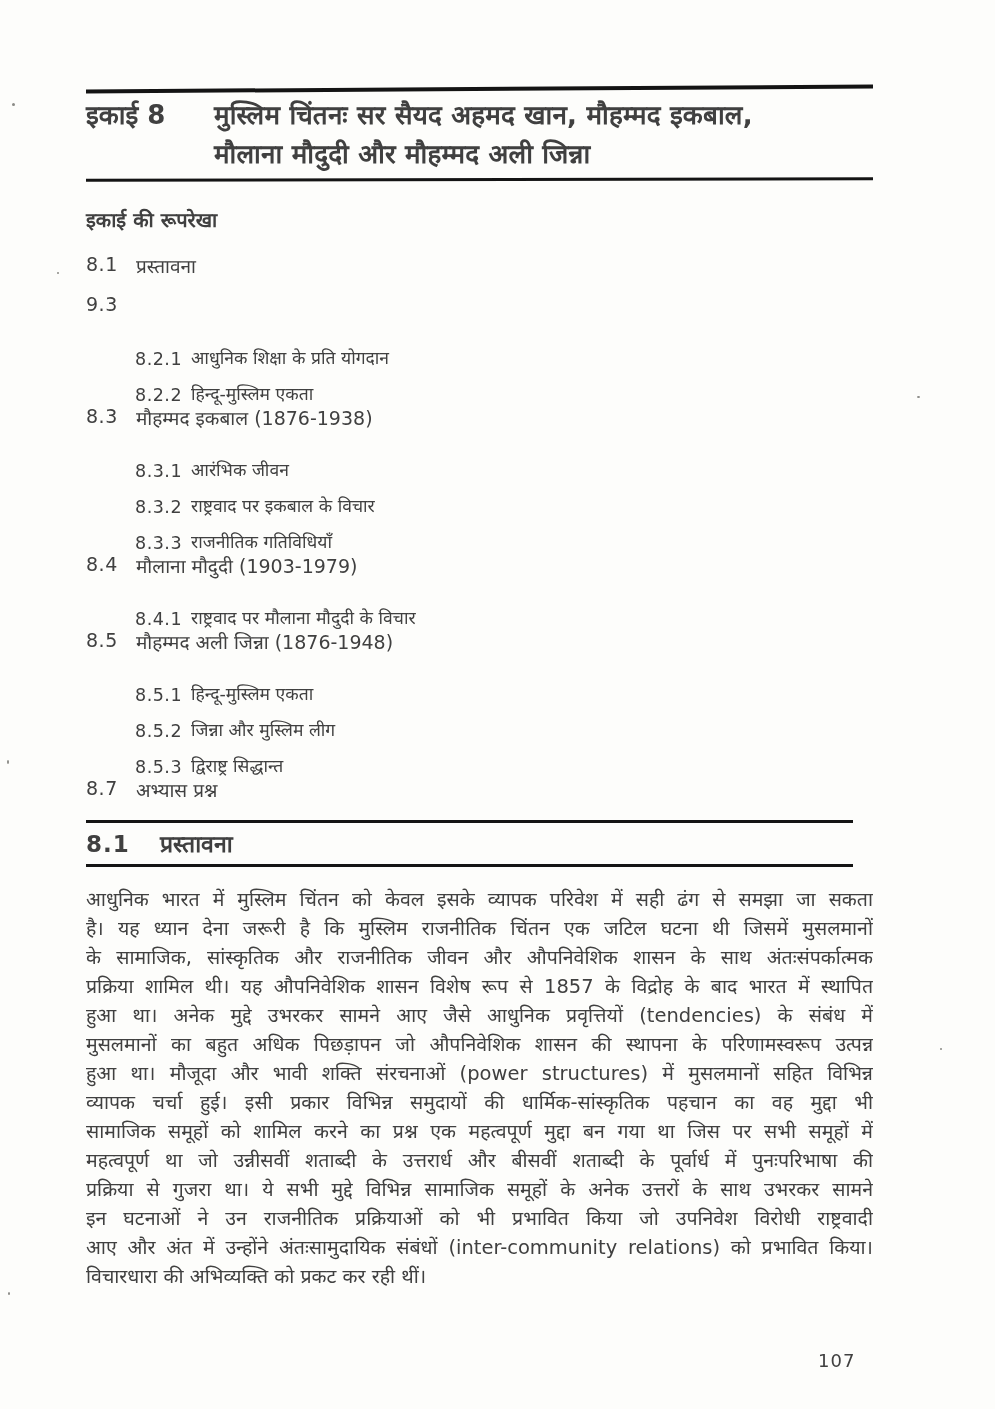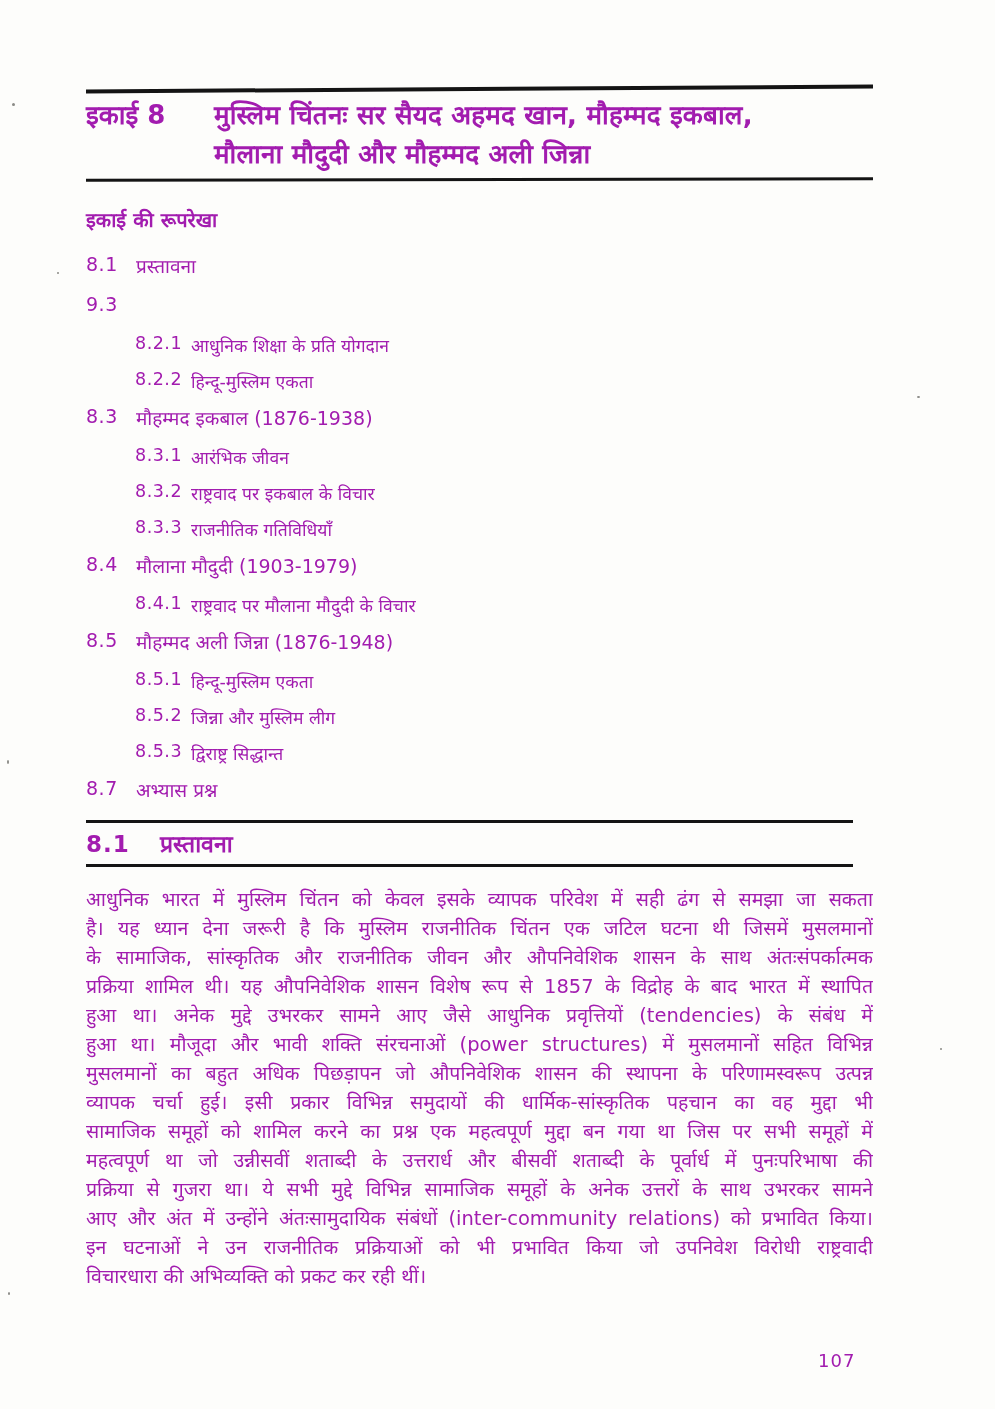--- a/index.html
+++ b/index.html
@@ -3,37 +3,37 @@
 <meta charset="utf-8">
 <style>
   * { margin:0; padding:0; box-sizing:border-box; }
   html,body { background:#e8e8e6; }
   .page {
     position:relative;
     width:995px; height:1409px;
     background:#fdfdfb;
     overflow:hidden;
     font-family:"DejaVu Sans","Liberation Sans",sans-serif;
-    color:#a21caf;
+    color:#404040;
   }
   .content { position:absolute; left:86px; top:0; width:787px; }
 
   
   .rule-unit-top { margin-top:87px; height:4px; background:#141414; transform:rotate(-0.35deg); }
   .unit-title-row { display:flex; margin-top:5px; }
   .unit-label { flex:0 0 128px; font-size:26px; font-weight:bold; line-height:39px; }
   .unit-title { font-size:26px; font-weight:bold; line-height:39px; letter-spacing:0.2px; }
   .rule-unit-bottom { height:3px; background:#141414; margin-top:4px; transform:rotate(-0.12deg); }
 
   
   .outline-heading { margin-top:26px; font-size:20px; font-weight:bold; line-height:26px; }
   .outline { margin-top:20px; }
   .o-row { display:flex; align-items:flex-start; }
   .o-row.lv1 { height:40px; font-size:19px; }
-  .o-row.lv2 { height:36px; font-size:17.5px; }
+  .o-row.lv2 { height:36px; font-size:17.5px;align-items:flex-end; }
   .o-row.lv1 .o-num { flex:0 0 50px; }
   .o-row.lv2 { padding-left:49px; }
   .o-row.lv2 .o-num { flex:0 0 56px; }
   .o-num { letter-spacing:0.5px; }
 
   
   .section-head { margin-top:3px; }
   .rule-sec { height:3px; background:#141414; width:767px; }
   .sec-row { display:flex; padding:6px 0 5px 0; }
   .sec-num { flex:0 0 74px; font-size:23px; font-weight:bold; line-height:30px; letter-spacing:1px; }
@@ -146,28 +146,28 @@
       </div>
       <div class="rule-sec"></div>
     </div>
 
     <div class="intro">
       <div class="p-line">आधुनिक भारत में मुस्लिम चिंतन को केवल इसके व्यापक परिवेश में सही ढंग से समझा जा सकता</div>
       <div class="p-line">है। यह ध्यान देना जरूरी है कि मुस्लिम राजनीतिक चिंतन एक जटिल घटना थी जिसमें मुसलमानों</div>
       <div class="p-line">के सामाजिक, सांस्कृतिक और राजनीतिक जीवन और औपनिवेशिक शासन के साथ अंतःसंपर्कात्मक</div>
       <div class="p-line">प्रक्रिया शामिल थी। यह औपनिवेशिक शासन विशेष रूप से 1857 के विद्रोह के बाद भारत में स्थापित</div>
       <div class="p-line">हुआ था। अनेक मुद्दे उभरकर सामने आए जैसे आधुनिक प्रवृत्तियों (tendencies) के संबंध में</div>
+      <div class="p-line">मुसलमानों का बहुत अधिक पिछड़ापन जो औपनिवेशिक शासन की स्थापना के परिणामस्वरूप उत्पन्न</div>
       <div class="p-line">हुआ था। मौजूदा और भावी शक्ति संरचनाओं (power structures) में मुसलमानों सहित विभिन्न</div>
-      <div class="p-line">मुसलमानों का बहुत अधिक पिछड़ापन जो औपनिवेशिक शासन की स्थापना के परिणामस्वरूप उत्पन्न</div>
       <div class="p-line">व्यापक चर्चा हुई। इसी प्रकार विभिन्न समुदायों की धार्मिक-सांस्कृतिक पहचान का वह मुद्दा भी</div>
       <div class="p-line">सामाजिक समूहों को शामिल करने का प्रश्न एक महत्वपूर्ण मुद्दा बन गया था जिस पर सभी समूहों में</div>
       <div class="p-line">महत्वपूर्ण था जो उन्नीसवीं शताब्दी के उत्तरार्ध और बीसवीं शताब्दी के पूर्वार्ध में पुनःपरिभाषा की</div>
       <div class="p-line">प्रक्रिया से गुजरा था। ये सभी मुद्दे विभिन्न सामाजिक समूहों के अनेक उत्तरों के साथ उभरकर सामने</div>
+      <div class="p-line">इन घटनाओं ने उन राजनीतिक प्रक्रियाओं को भी प्रभावित किया जो उपनिवेश विरोधी राष्ट्रवादी</div>
       <div class="p-line">आए और अंत में उन्होंने अंतःसामुदायिक संबंधों (inter-community relations) को प्रभावित किया।</div>
-      <div class="p-line">इन घटनाओं ने उन राजनीतिक प्रक्रियाओं को भी प्रभावित किया जो उपनिवेश विरोधी राष्ट्रवादी</div>
       <div class="p-line last">विचारधारा की अभिव्यक्ति को प्रकट कर रही थीं।</div>
     </div>
   </div>
 
   <div class="page-number">107</div>
 
   <div class="speck s1"></div>
   <div class="speck s2"></div>
   <div class="speck s3"></div>
   <div class="speck s4"></div>

